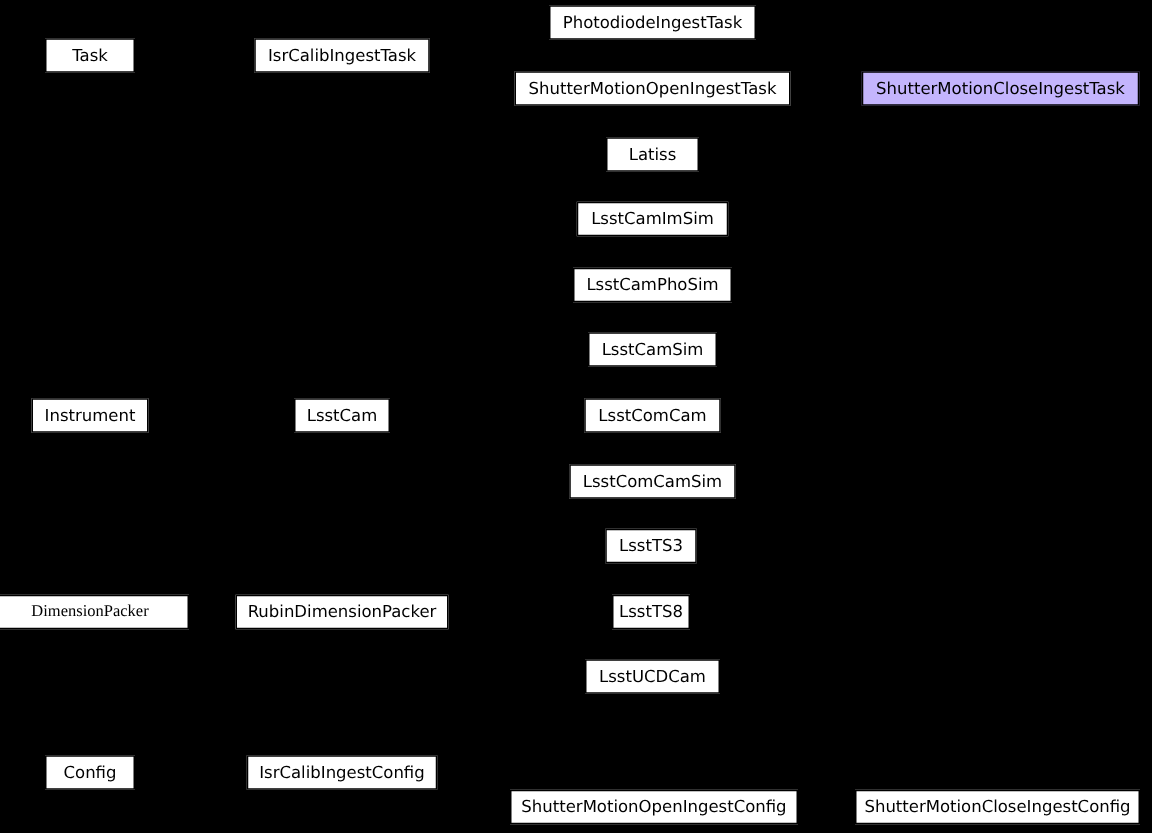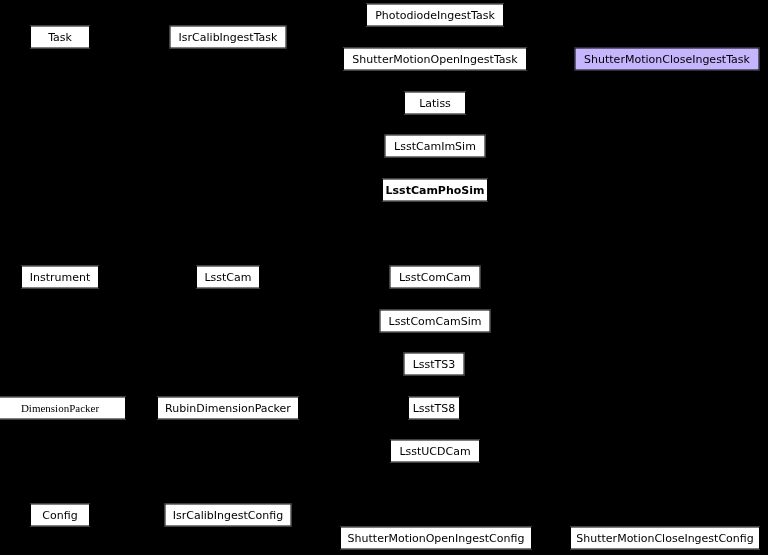--- a/index.html
+++ b/index.html
@@ -39,21 +39,22 @@
     <div class="node" style="left: 60px; top: 408px; width: 132px; background: rgb(255, 255, 255); border-color: rgb(0, 0, 0); color: rgb(0, 0, 0); font-family: Liberation Serif, serif;">DimensionPacker</div>
     <div class="node" style="left: 60px; top: 515px; width: 60px; background: rgb(255, 255, 255); border-color: rgb(0, 0, 0); color: rgb(0, 0, 0);">Config</div>
     <div class="node" style="left: 228px; top: 37px; width: 117px; background: rgb(255, 255, 255); border-color: rgb(0, 0, 0); color: rgb(0, 0, 0);">IsrCalibIngestTask</div>
     <div class="node" style="left: 228px; top: 277px; width: 64px; background: rgb(255, 255, 255); border-color: rgb(0, 0, 0); color: rgb(0, 0, 0);">LsstCam</div>
     <div class="node" style="left: 228px; top: 408px; width: 142px; background: rgb(255, 255, 255); border-color: rgb(0, 0, 0); color: rgb(0, 0, 0);">RubinDimensionPacker</div>
     <div class="node" style="left: 228px; top: 515px; width: 127px; background: rgb(255, 255, 255); border-color: rgb(0, 0, 0); color: rgb(0, 0, 0);">IsrCalibIngestConfig</div>
     <div class="node" style="left: 435px; top: 15px; width: 138px; background: rgb(255, 255, 255); border-color: rgb(0, 0, 0); color: rgb(0, 0, 0);">PhotodiodeIngestTask</div>
     <div class="node" style="left: 435px; top: 59px; width: 184px; background: rgb(255, 255, 255); border-color: rgb(0, 0, 0); color: rgb(0, 0, 0);">ShutterMotionOpenIngestTask</div>
     <div class="node" style="left: 435px; top: 103px; width: 62px; background: rgb(255, 255, 255); border-color: rgb(0, 0, 0); color: rgb(0, 0, 0);">Latiss</div>
     <div class="node" style="left: 435px; top: 146px; width: 101px; background: rgb(255, 255, 255); border-color: rgb(0, 0, 0); color: rgb(0, 0, 0);">LsstCamImSim</div>
-    <div class="node" style="left: 435px; top: 190px; width: 106px; background: rgb(255, 255, 255); border-color: rgb(0, 0, 0); color: rgb(0, 0, 0); font-weight: bold;">LsstCamPhoSim</div>
+    <div class="node" style="left: 435px; top: 190px; width: 106px; background: rgb(255, 255, 255); border-color: rgb(0, 0, 0); color: rgb(0, 0, 0);">LsstCamPhoSim</div>
+    <div class="node" style="left: 435px; top: 233px; width: 86px; background: rgb(255, 255, 255); border-color: rgb(0, 0, 0); color: rgb(0, 0, 0);">LsstCamSim</div>
     <div class="node" style="left: 435px; top: 277px; width: 91px; background: rgb(255, 255, 255); border-color: rgb(0, 0, 0); color: rgb(0, 0, 0);">LsstComCam</div>
     <div class="node" style="left: 435px; top: 321px; width: 111px; background: rgb(255, 255, 255); border-color: rgb(0, 0, 0); color: rgb(0, 0, 0);">LsstComCamSim</div>
     <div class="node" style="left: 434px; top: 364px; width: 61px; background: rgb(255, 255, 255); border-color: rgb(0, 0, 0); color: rgb(0, 0, 0);">LsstTS3</div>
     <div class="node" style="left: 434px; top: 408px; width: 52px; background: rgb(255, 255, 255); border-color: rgb(0, 0, 0); color: rgb(0, 0, 0);">LsstTS8</div>
     <div class="node" style="left: 435px; top: 451px; width: 90px; background: rgb(255, 255, 255); border-color: rgb(0, 0, 0); color: rgb(0, 0, 0);">LsstUCDCam</div>
     <div class="node" style="left: 436px; top: 538px; width: 192px; background: rgb(255, 255, 255); border-color: rgb(0, 0, 0); color: rgb(0, 0, 0);">ShutterMotionOpenIngestConfig</div>
     <div class="node" style="left: 667px; top: 59px; width: 185px; background: #c4b5fd; border-color: rgb(0, 0, 0); color: rgb(0, 0, 0);">ShutterMotionCloseIngestTask</div>
     <div class="node" style="left: 665px; top: 538px; width: 190px; background: rgb(255, 255, 255); border-color: rgb(0, 0, 0); color: rgb(0, 0, 0);">ShutterMotionCloseIngestConfig</div>
   </div>
 

